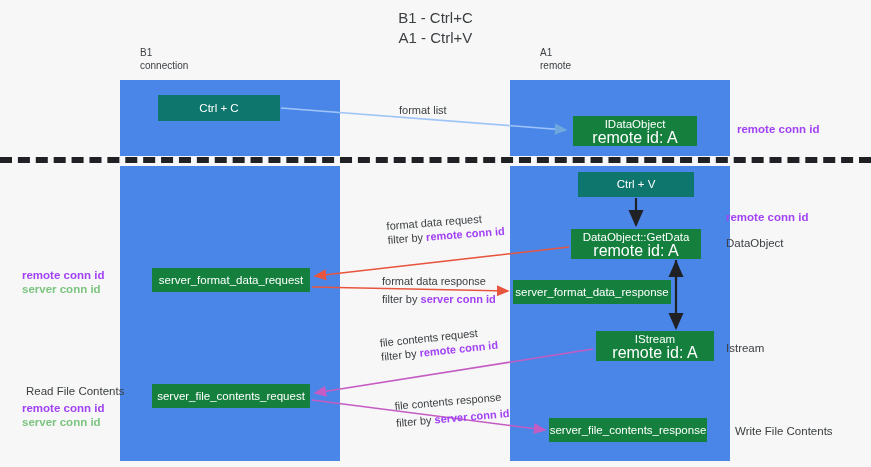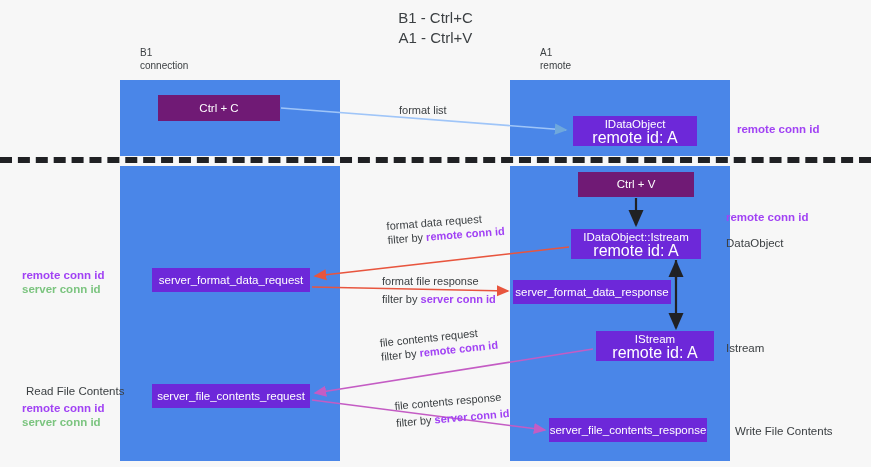--- a/index.html
+++ b/index.html
@@ -66,22 +66,22 @@
     flex-direction: column;
     align-items: center;
     justify-content: center;
     text-align: center;
     color: #ffffff;
     font-size: 11.5px;
     line-height: 13px;
     padding: 2px 4px;
   }
   .node .l2 { font-size: 16px; line-height: 13px; }
-  .green  { background: #701a75; }
-  .orange { background: #6d28d9; }
+  .green  { background: #0f766e; }
+  .orange { background: #15803d; }
 
   #node-ctrlc      { left: 158px; top: 95px;  width: 122px; height: 26px; }
   #node-idataobj   { left: 573px; top: 116px; width: 124px; height: 30px; }
   #node-ctrlv      { left: 578px; top: 172px; width: 116px; height: 25px; }
   #node-getdata    { left: 571px; top: 229px; width: 130px; height: 30px; }
   #node-sfdreq     { left: 152px; top: 268px; width: 158px; height: 24px; }
   #node-sfdresp    { left: 513px; top: 280px; width: 158px; height: 24px; }
   #node-istream    { left: 596px; top: 331px; width: 118px; height: 30px; }
   #node-sfcreq     { left: 152px; top: 384px; width: 158px; height: 24px; }
   #node-sfcresp    { left: 549px; top: 418px; width: 158px; height: 24px; }
@@ -213,21 +213,21 @@
   <div class="abs node orange" id="node-idataobj">
     <div>IDataObject</div>
     <div class="l2">remote id: A</div>
   </div>
 
   <div class="abs node green" id="node-ctrlv">
     <div>Ctrl + V</div>
   </div>
 
   <div class="abs node orange" id="node-getdata">
-    <div>IDataObject::Istream</div>
+    <div>DataObject::GetData</div>
     <div class="l2">remote id: A</div>
   </div>
 
   <div class="abs node orange" id="node-sfdreq">
     <div>server_format_data_request</div>
   </div>
 
   <div class="abs node orange" id="node-sfdresp">
     <div>server_format_data_response</div>
   </div>
@@ -266,21 +266,21 @@
   <div class="abs edgelbl" id="edge-format-list">format list</div>
 
   <div class="abs edgelbl" id="edge-fdreq">
     <div>format data request</div>
     <div>
       <span>filter by </span><span class="purple">remote conn id</span>
     </div>
   </div>
 
   <div class="abs edgelbl" id="edge-fdresp">
-    <div>format file response</div>
+    <div>format data response</div>
     <div style="margin-top:4px">
       <span>filter by </span><span class="purple">server conn id</span>
     </div>
   </div>
 
   <div class="abs edgelbl" id="edge-fcreq">
     <div>file contents request</div>
     <div>
       <span>filter by </span><span class="purple">remote conn id</span>
     </div>

